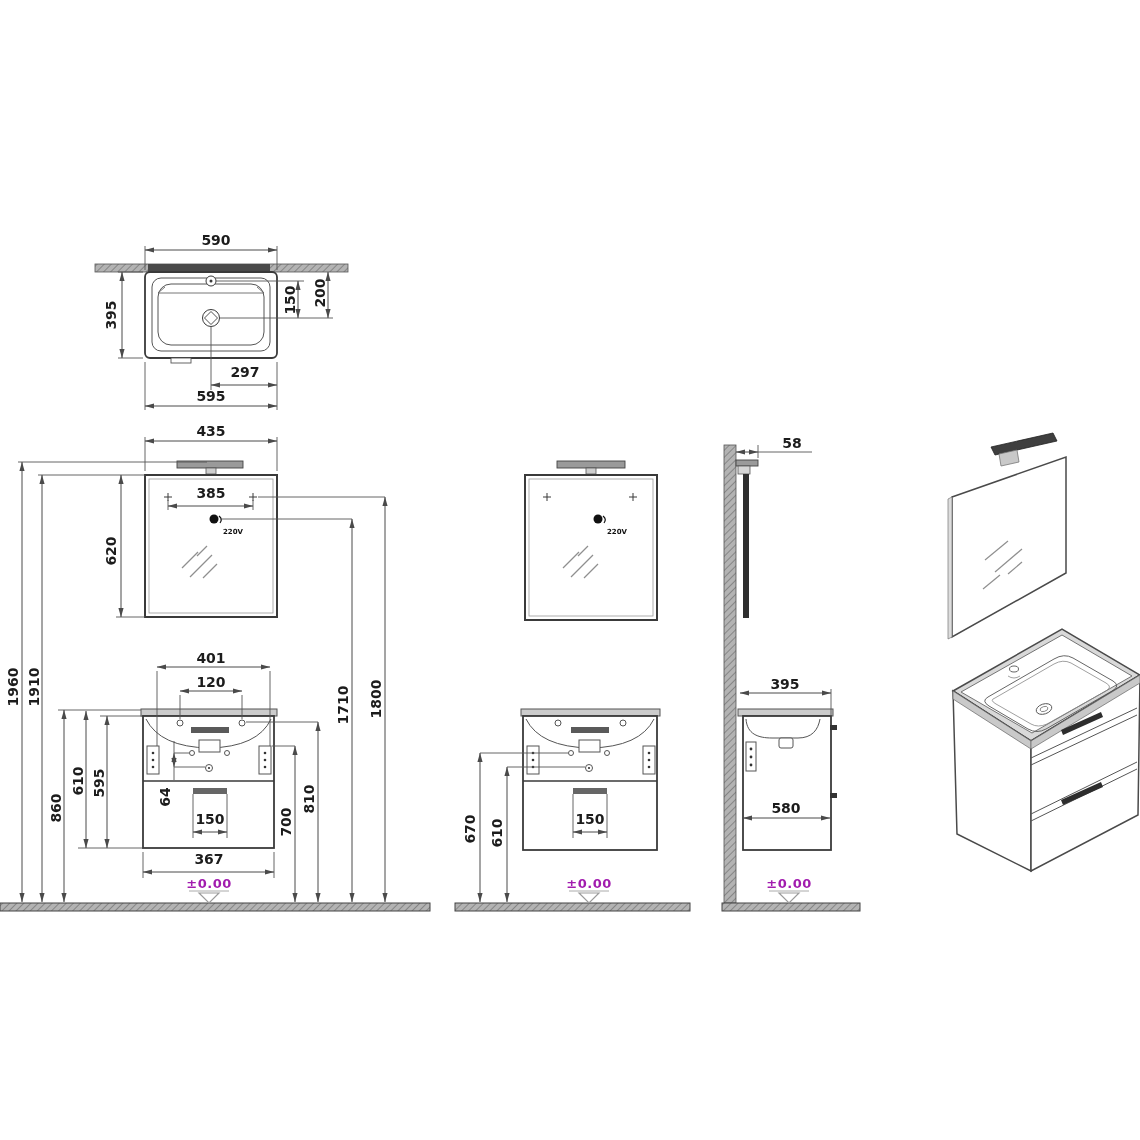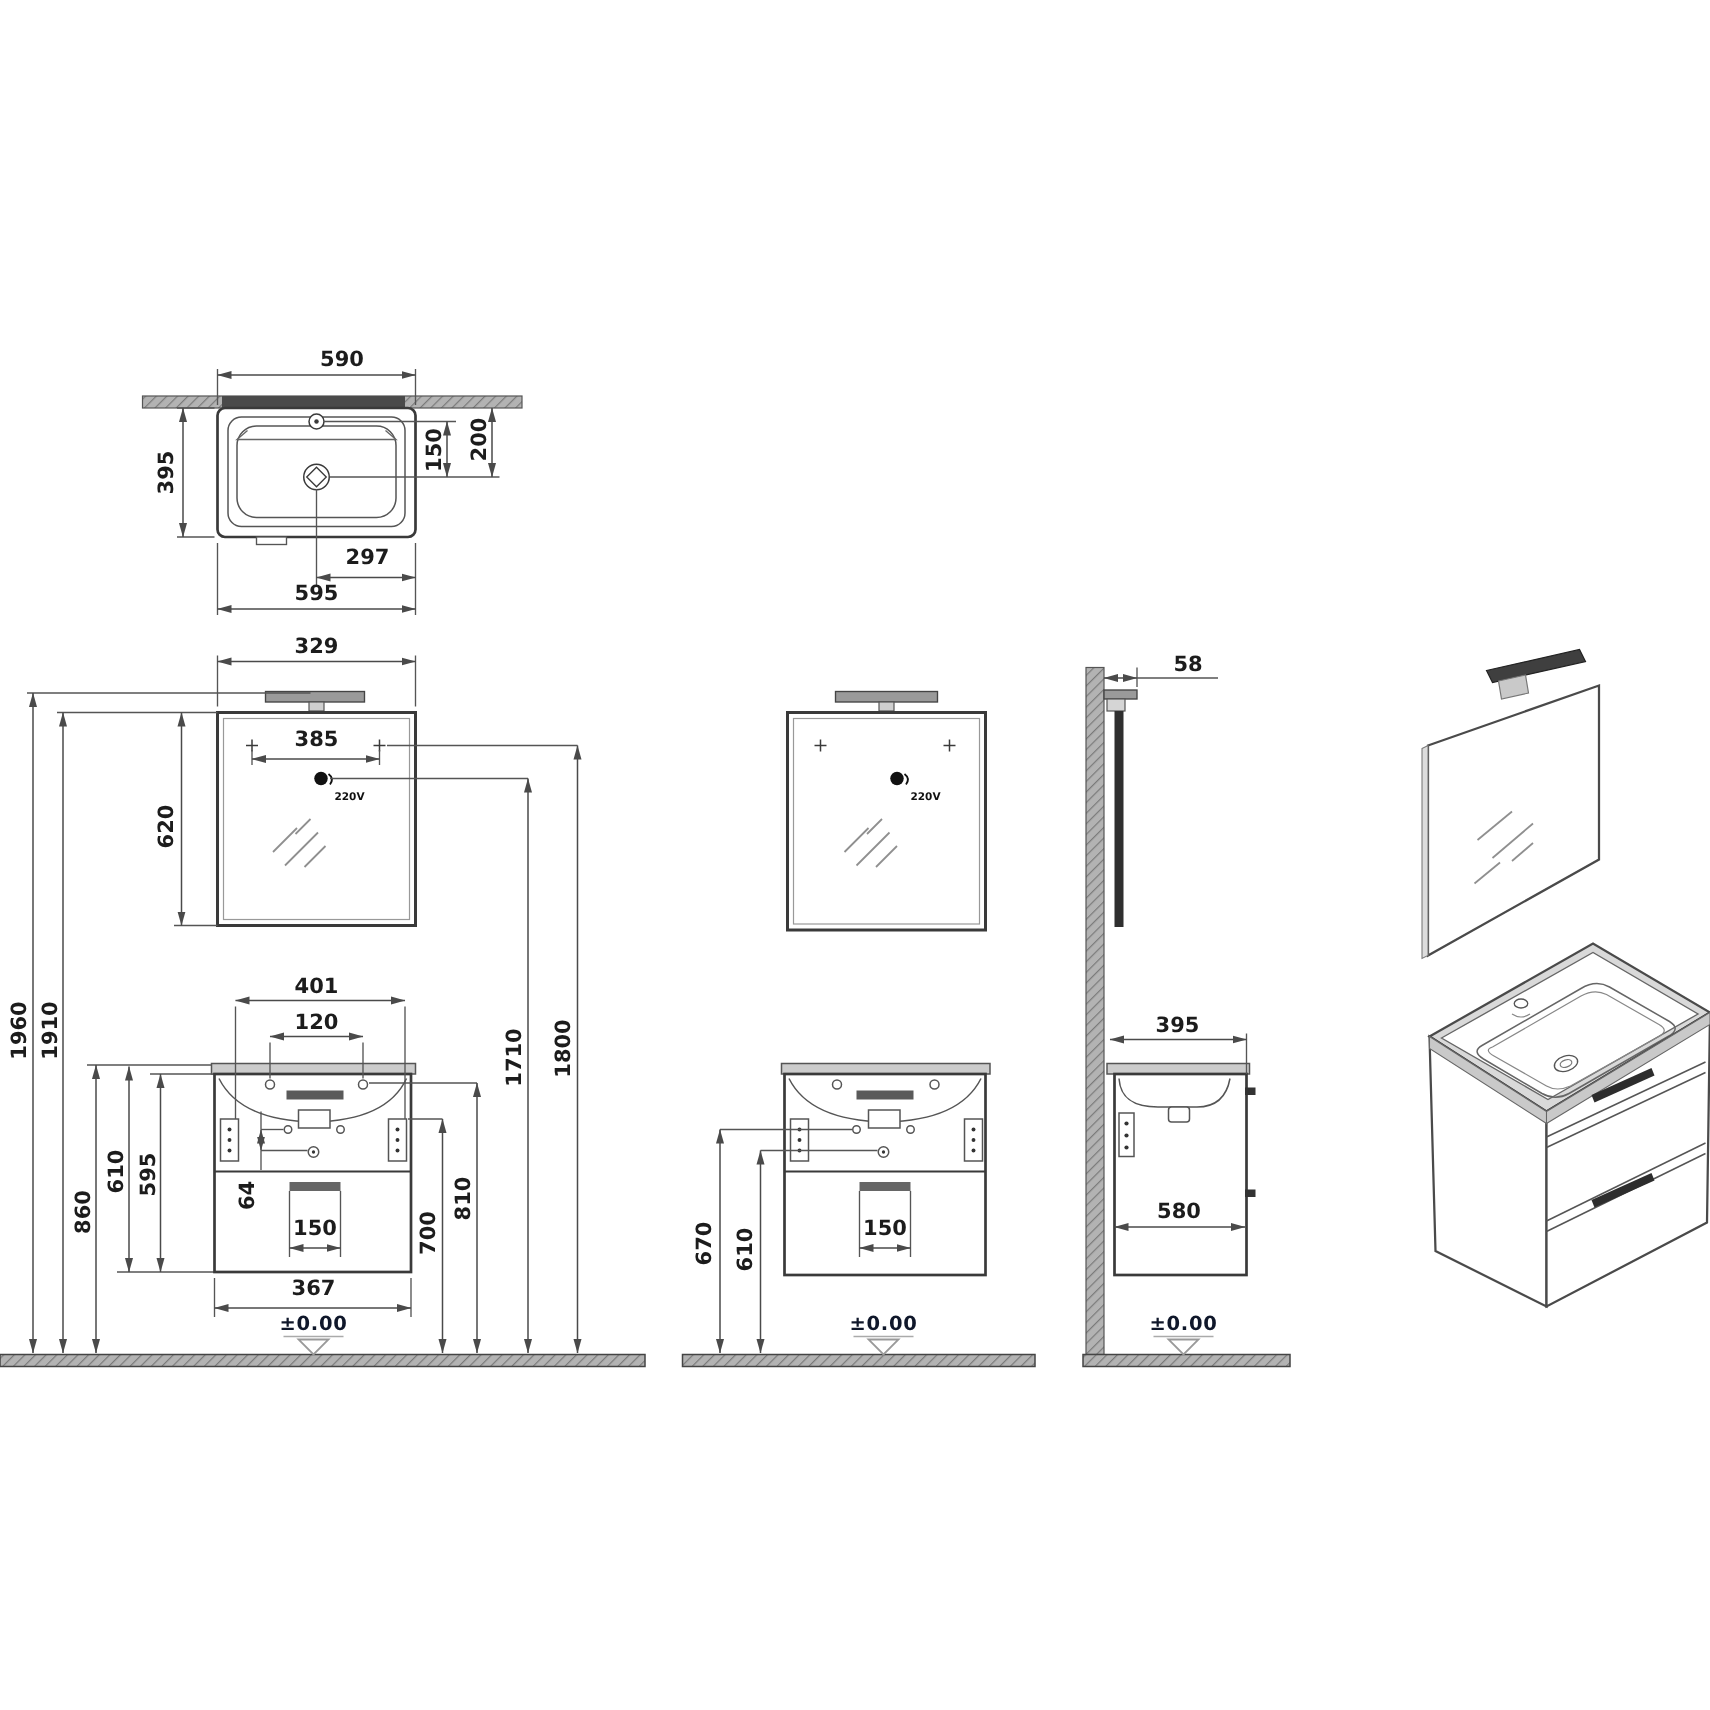--- a/index.html
+++ b/index.html
@@ -2,21 +2,21 @@
 <html><head>
 <meta charset="utf-8">
 <style>
   html,body{margin:0;padding:0;background:#fff;}
   #canvas{position:relative;width:1140px;height:1140px;background:#fff;overflow:hidden;
           font-family:"DejaVu Sans", sans-serif;}
   #linework{position:absolute;left:0;top:0;}
   .lab,.vlab{position:absolute;white-space:nowrap;font-size:14px;font-weight:bold;
              color:#1c1c1c;transform:translate(-50%,-50%);line-height:1;}
   .vlab{transform:translate(-50%,-50%) rotate(-90deg);}
-  .level{color:#0f172a;font-size:13px;font-weight:bold;letter-spacing:0.5px;}
+  .level{color:#a21caf;font-size:13px;font-weight:bold;letter-spacing:0.5px;}
   .volt{font-size:7px;font-weight:bold;color:#111;margin-top:18px;}
 </style>
 </head>
 <body>
 
 <div id="canvas">
 
 <svg id="linework" width="1140" height="1140" viewBox="0 0 1140 1140">
   <defs>
     <pattern id="hz" width="5" height="5" patternUnits="userSpaceOnUse" patternTransform="rotate(45)">
@@ -274,28 +274,28 @@
       <line x1="1031" y1="758" x2="1137" y2="708"></line>
           <line x1="1031" y1="765" x2="1137" y2="715"></line>
       <line x1="1031" y1="814" x2="1137" y2="762"></line>
           <line x1="1031" y1="821" x2="1137" y2="769"></line>
     </g>
     <polygon points="1061,730 1101,712 1103,717 1063,735" fill="#2d2d2d"></polygon>
     <polygon points="1061,800 1101,782 1103,787 1063,805" fill="#2d2d2d"></polygon>
   </g>
 </svg>
 
-  <div class="lab" style="left:228px;top:240px">590</div>
+  <div class="lab" style="left:216px;top:240px">590</div>
   <div class="vlab" style="left:111px;top:315px">395</div>
   <div class="vlab" style="left:290px;top:300px">150</div>
   <div class="vlab" style="left:320px;top:293px">200</div>
   <div class="lab" style="left:245px;top:372px">297</div>
   <div class="lab" style="left:211px;top:396px">595</div>
 
-  <div class="lab" style="left:211px;top:431px">329</div>
+  <div class="lab" style="left:211px;top:431px">435</div>
   <div class="lab" style="left:211px;top:493px">385</div>
   <div class="vlab" style="left:111px;top:551px">620</div>
   <div class="vlab" style="left:13px;top:687px">1960</div>
   <div class="vlab" style="left:34px;top:687px">1910</div>
   <div class="vlab" style="left:56px;top:808px">860</div>
   <div class="vlab" style="left:78px;top:781px">610</div>
   <div class="vlab" style="left:99px;top:783px">595</div>
   <div class="lab" style="left:211px;top:658px">401</div>
   <div class="lab" style="left:211px;top:682px">120</div>
   <div class="vlab" style="left:165px;top:797px">64</div>

